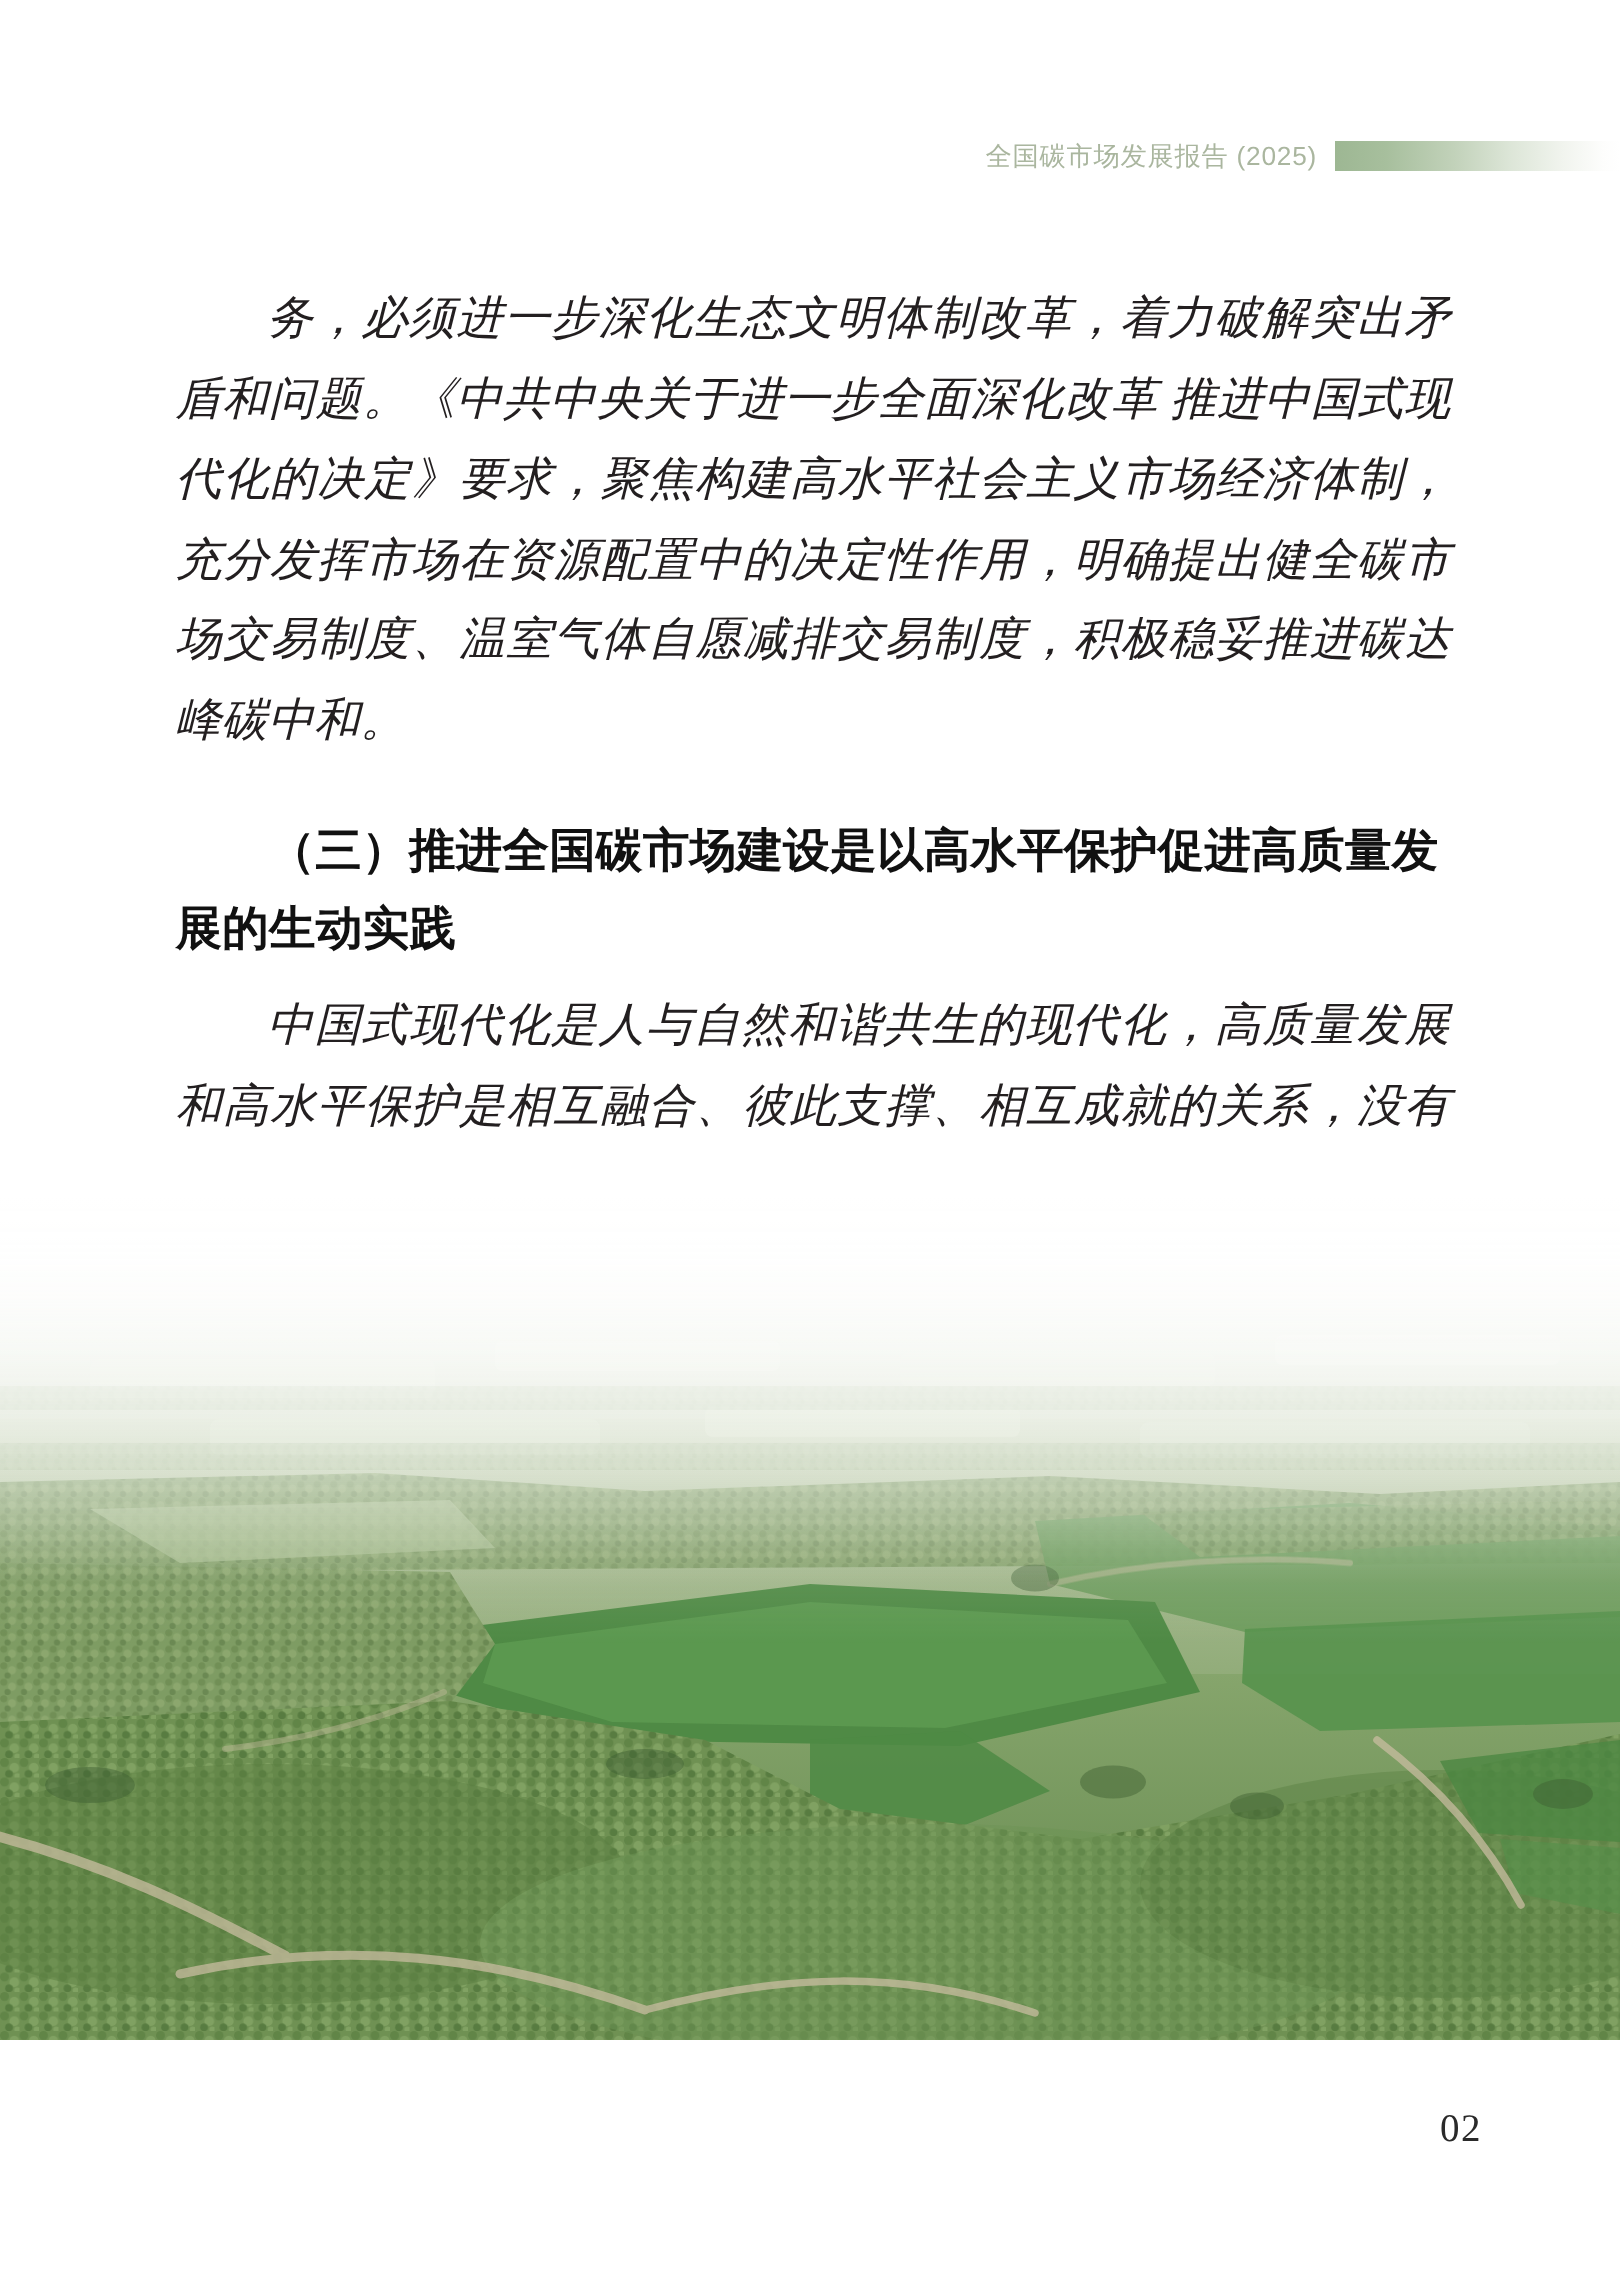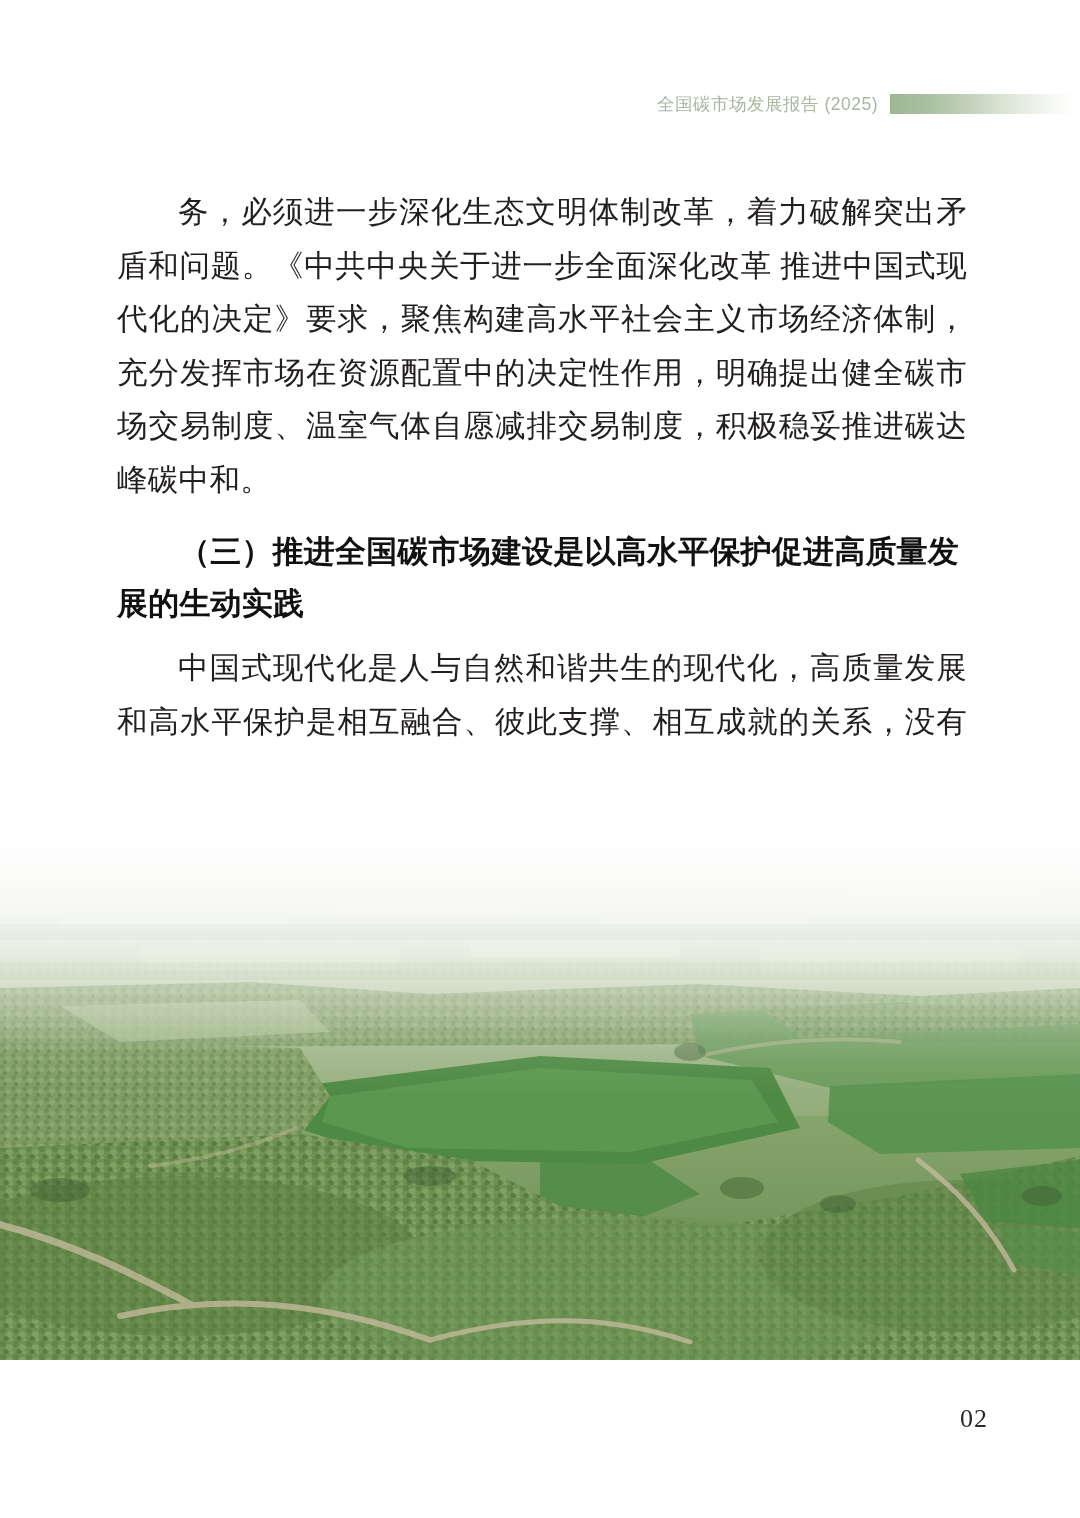--- a/index.html
+++ b/index.html
@@ -69,30 +69,31 @@
   }
 
   p.body-text {
     font-size:30.5px;
     line-height:53.5px;
     text-align:justify;
     text-justify:inter-ideograph;
     letter-spacing:0.3px;
     color:#231f20;
     text-indent:2em;
+    font-style:italic;
   }
 
   h2.section-heading {
     font-size:31px;
     line-height:52px;
     font-weight:bold;
     text-indent:2em;
     letter-spacing:0.2px;
     color:#111111;
-    margin-top:19px;
+    margin-top:34px;
     margin-bottom:12px;
     font-family:"Liberation Serif","DejaVu Serif",serif;
   }
 
   
   .photo {
     position:absolute;
     left:0;
     top:756px;
     width:1080px;

